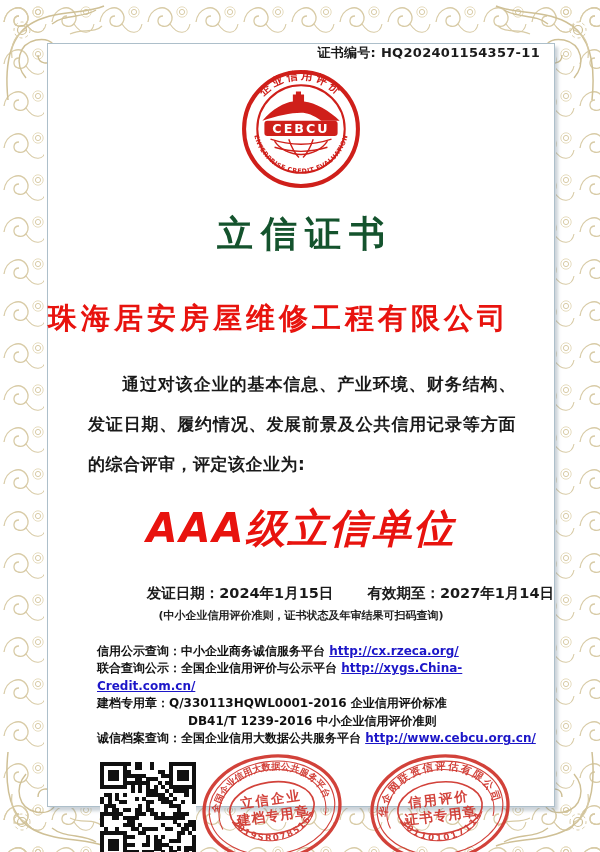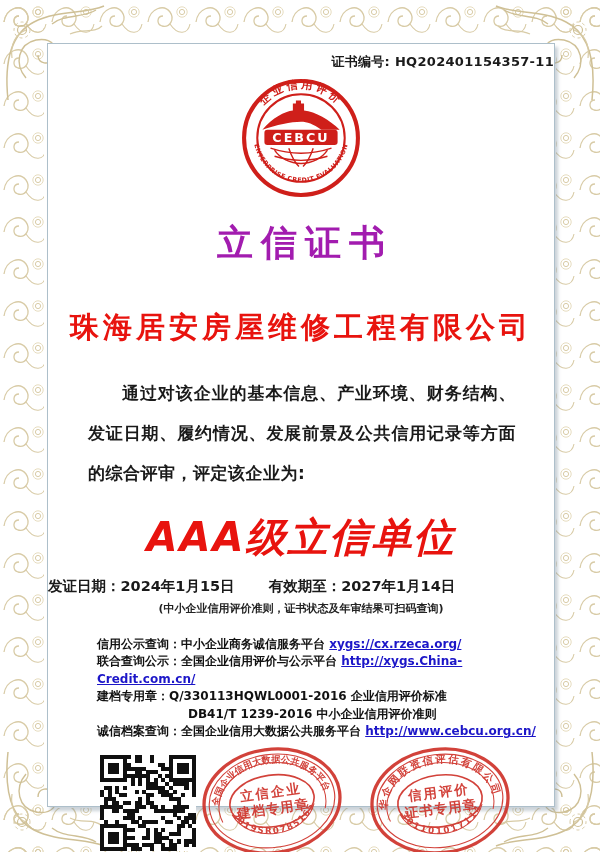--- a/index.html
+++ b/index.html
@@ -2,28 +2,28 @@
 <html><head>
 <meta charset="utf-8">
 <style>
   html,body{margin:0;padding:0;background:#888;}
   .page{position:relative;width:600px;height:852px;margin:0 auto;background:#ffffff;
         font-family:"DejaVu Sans","Liberation Sans",sans-serif;overflow:hidden;}
   .border-art{position:absolute;left:0;top:0;width:600px;height:852px;pointer-events:none;}
   .panel{position:absolute;left:47px;top:43px;width:508px;height:764px;background:#fff;
          border:1px solid #adbfca;box-shadow:3px 4px 3px rgba(120,140,155,.38);
          box-sizing:border-box;font-weight:700;color:#1c1c1c;}
-  .cert-number{margin-top:9px;text-align:right;font-size:13px;color:#1b1b1b;letter-spacing:.3px;}
+  .cert-number{padding-right:14px;text-align:right;font-size:13px;color:#1b1b1b;letter-spacing:.3px;}
   .logo-wrap{width:122px;margin:6px auto 0;}
-  .cert-title{margin:16px 0 0;text-align:center;font-size:36px;letter-spacing:8px;text-indent:8px;color:#a21caf;}
-  .company{margin-top:40px;text-align:center;font-size:29px;letter-spacing:4px;color:#e8130e;}
+  .cert-title{margin:16px 0 0;text-align:center;font-size:36px;letter-spacing:8px;text-indent:8px;color:#14532d;}
+  .company{margin-top:40px;text-align:left;font-size:29px;letter-spacing:4px;color:#e8130e;}
   .statement{margin:26px 38px 0 40px;font-size:17px;line-height:2.35;text-align:justify;
              text-indent:2em;letter-spacing:.5px;color:#1a1a1a;}
   .rating{margin-top:16px;text-align:center;font-size:40px;letter-spacing:2px;color:#e8130e;font-style:italic;}
-  .dates-row{margin-top:12px;display:flex;justify-content:flex-start;gap:34px;font-size:14.5px;color:#1a1a1a;}
+  .dates-row{margin-top:28px;display:flex;justify-content:flex-end;gap:34px;font-size:14.5px;color:#1a1a1a;}
   .review-note{margin-top:5px;text-align:center;font-size:11px;color:#222;}
   .info-block{margin:20px 0 0 49px;font-size:12px;line-height:1.46;color:#111;}
   .info-line .lnk{color:#1c16c8;text-decoration:underline;}
   .info-line.cont{padding-left:91px;}
   .footer{position:relative;margin-top:10px;height:150px;}
   .fcol{position:absolute;top:0;text-align:center;}
   .fcol .imgbox{height:104px;display:flex;align-items:center;justify-content:center;}
   .col-qr{left:2px;width:196px;}
   .col-seal1{left:108px;width:232px;}
   .col-seal2{left:292px;width:200px;}
@@ -106,21 +106,21 @@
     <div class="rating">AAA级立信单位</div>
 
     <div class="dates-row">
       <span>发证日期：2024年1月15日</span>
       <span>有效期至：2027年1月14日</span>
     </div>
     <div class="review-note">(中小企业信用评价准则，证书状态及年审结果可扫码查询)</div>
 
     <div class="info-block">
       <div class="info-line">
-        <span class="lbl">信用公示查询：</span><span>中小企业商务诚信服务平台 </span><span class="lnk">xygs://cx.rzeca.org/</span>
+        <span class="lbl">信用公示查询：</span><span>中小企业商务诚信服务平台 </span><span class="lnk">http://cx.rzeca.org/</span>
       </div>
       <div class="info-line">
         <span class="lbl">联合查询公示：</span><span>全国企业信用评价与公示平台 </span><span class="lnk">http://xygs.China-Credit.com.cn/</span>
       </div>
       <div class="info-line">
         <span class="lbl">建档专用章：</span><span>Q/330113HQWL0001-2016 企业信用评价标准</span>
       </div>
       <div class="info-line cont">
         <span>DB41/T 1239-2016 中小企业信用评价准则</span>
       </div>

